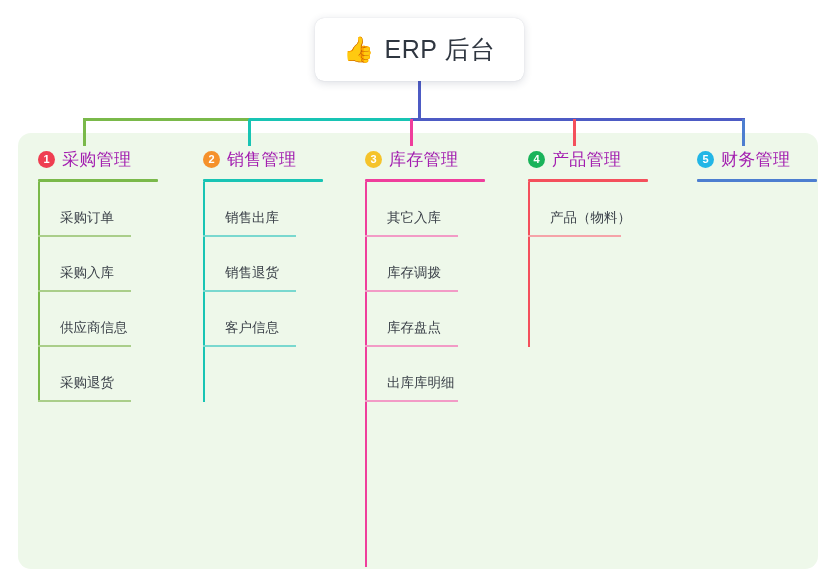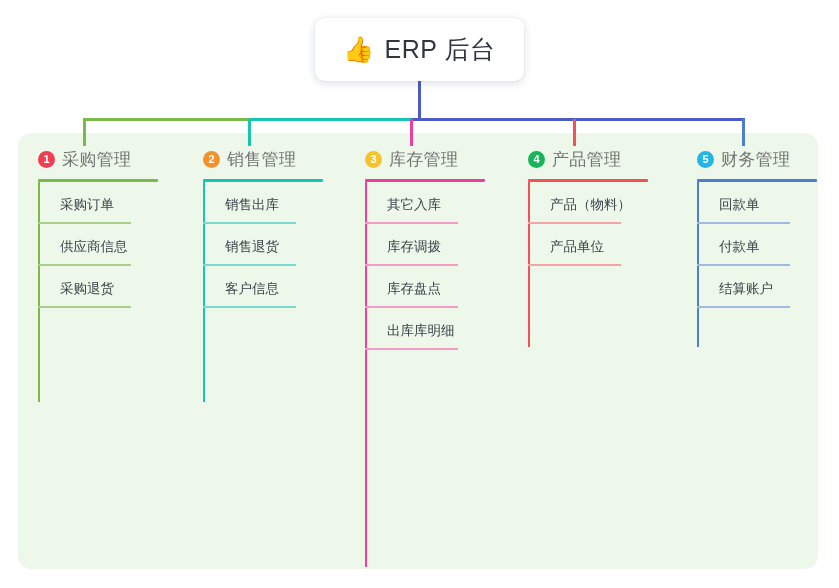--- a/index.html
+++ b/index.html
@@ -64,21 +64,21 @@
     width:17px;height:17px;border-radius:50%;
     color:#fff;
     font-size:11px;
     line-height:17px;
     text-align:center;
     font-weight:bold;
     flex:0 0 auto;
   }
   .col-title{
     font-size:17px;
-    color:#737373;
+    color:#a21caf;
     letter-spacing:.3px;
     text-align:right;
   }
   .head-rule{
     height:3px;
     margin-top:7px;
     border-radius:1px;
   }
 
   .items{
@@ -86,21 +86,21 @@
     margin-top:0;
   }
   
   .spine{
     position:absolute;
     left:0;top:0;
     width:2px;
   }
   .leaf{
     position:relative;
-    height:42px;
+    height:55px;
     box-sizing:border-box;
     padding-left:48px;
   }
   .leaf .leaf-label{
     position:absolute;
     left:22px;
     bottom:10px;
     font-size:13.5px;
     color:#3b4149;
     white-space:nowrap;
@@ -140,20 +140,24 @@
         <span class="col-title">采购管理</span>
       </div>
       <div class="head-rule" style="background: rgb(122, 185, 74); width: 120px;"></div>
       <div class="items">
         <div class="spine" style="background: rgb(122, 185, 74); height: 220px;"></div>
         <div class="leaf">
           <span class="leaf-label">采购订单</span>
           <div class="leaf-rule" style="background: rgb(170, 206, 138); width: 93px;"></div>
         </div>
         <div class="leaf">
+          <span class="leaf-label">采购入库</span>
+          <div class="leaf-rule" style="background: rgb(170, 206, 138); width: 93px;"></div>
+        </div>
+        <div class="leaf">
           <span class="leaf-label">供应商信息</span>
           <div class="leaf-rule" style="background: rgb(170, 206, 138); width: 93px;"></div>
         </div>
         <div class="leaf">
           <span class="leaf-label">采购退货</span>
           <div class="leaf-rule" style="background: rgb(170, 206, 138); width: 93px;"></div>
         </div>
       </div>
     </div>
     <div class="column" style="left: 203px;">
@@ -209,41 +213,22 @@
         <span class="badge" style="background: rgb(25, 179, 90);">4</span>
         <span class="col-title">产品管理</span>
       </div>
       <div class="head-rule" style="background: rgb(244, 80, 92); width: 120px;"></div>
       <div class="items">
         <div class="spine" style="background: rgb(244, 80, 92); height: 165px;"></div>
         <div class="leaf">
           <span class="leaf-label">产品（物料）</span>
           <div class="leaf-rule" style="background: rgb(245, 163, 168); width: 93px;"></div>
         </div>
-        <div class="leaf">
-          <span class="leaf-label">产品单位</span>
-          <div class="leaf-rule" style="background: rgb(245, 163, 168); width: 93px;"></div>
-        </div>
       </div>
     </div>
     <div class="column" style="left: 697px;">
       <div class="col-head">
         <span class="badge" style="background: rgb(34, 182, 230);">5</span>
         <span class="col-title">财务管理</span>
       </div>
       <div class="head-rule" style="background: rgb(77, 126, 208); width: 120px;"></div>
-      <div class="items">
-        <div class="spine" style="background: rgb(77, 126, 208); height: 165px;"></div>
-        <div class="leaf">
-          <span class="leaf-label">回款单</span>
-          <div class="leaf-rule" style="background: rgb(159, 185, 226); width: 93px;"></div>
-        </div>
-        <div class="leaf">
-          <span class="leaf-label">付款单</span>
-          <div class="leaf-rule" style="background: rgb(159, 185, 226); width: 93px;"></div>
-        </div>
-        <div class="leaf">
-          <span class="leaf-label">结算账户</span>
-          <div class="leaf-rule" style="background: rgb(159, 185, 226); width: 93px;"></div>
-        </div>
-      </div>
     </div>
   </div>
 
 </body></html>

